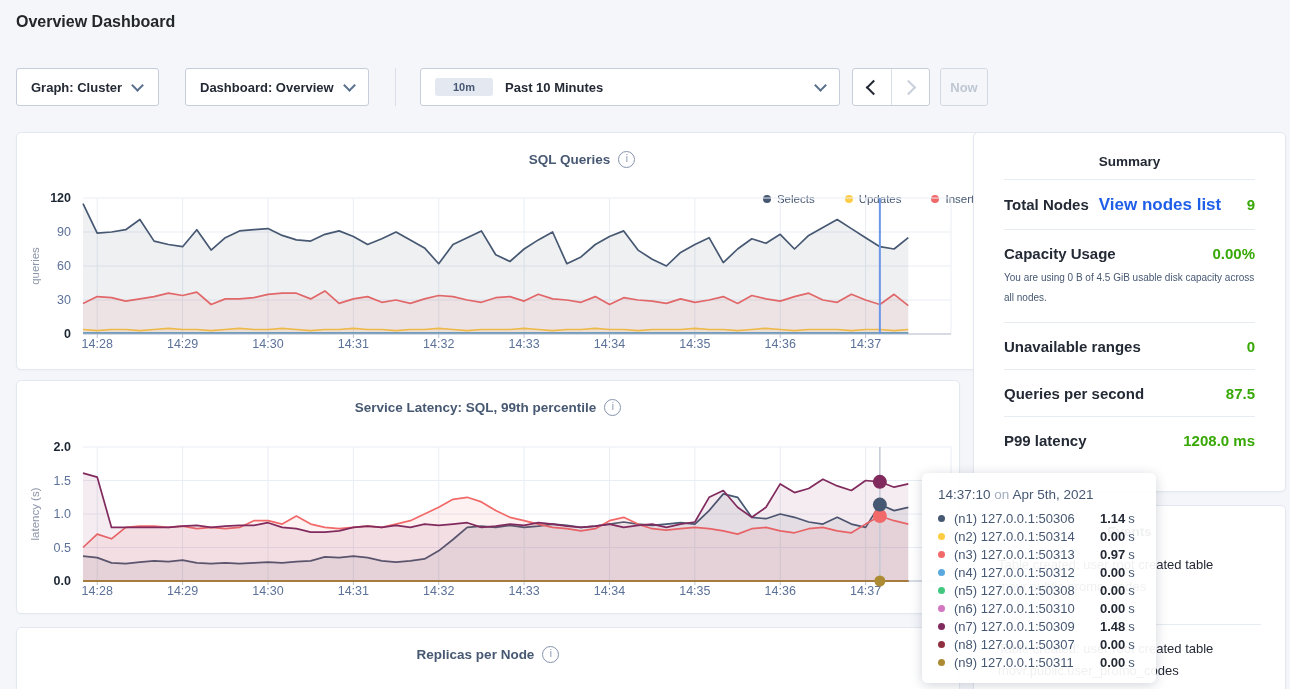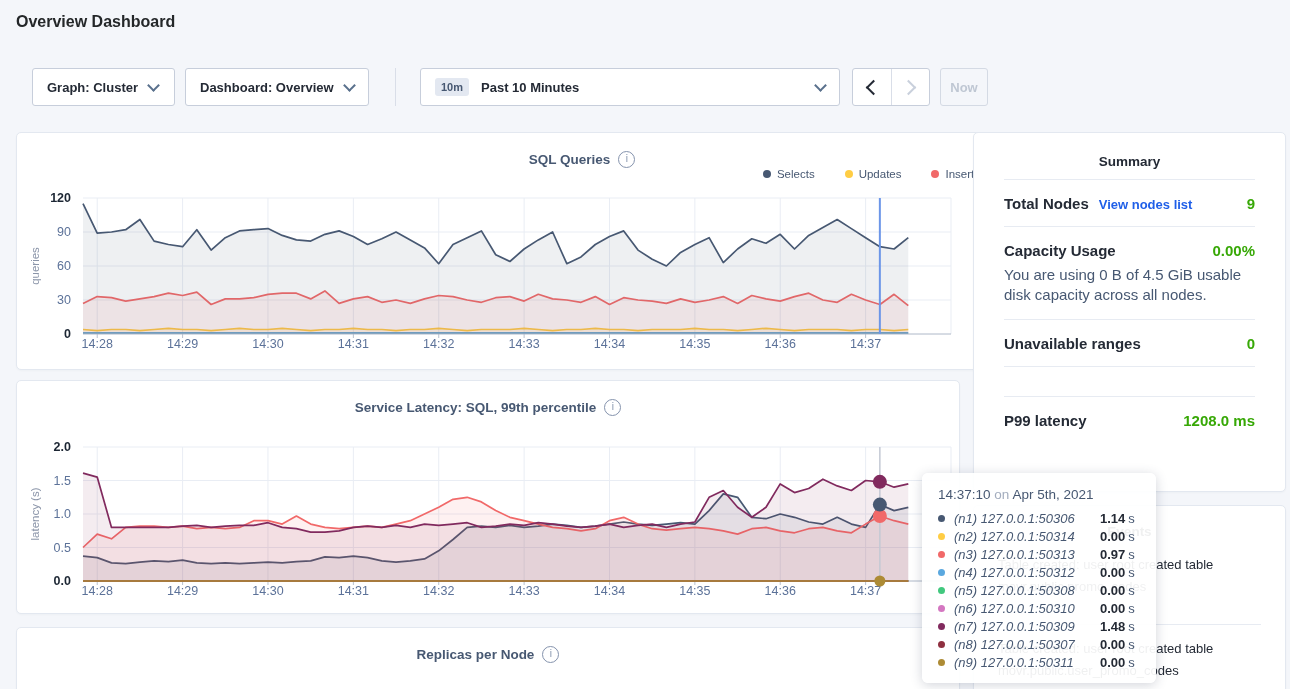--- a/index.html
+++ b/index.html
@@ -9,21 +9,21 @@
   
   .page-title{position:absolute;left:16px;top:13px;font-size:16px;font-weight:600;color:#242729;}
   #toolbar{position:absolute;left:16px;top:68px;height:38px;width:1260px;}
   .btn{position:absolute;top:0;height:38px;box-sizing:border-box;background:#fff;border:1px solid #c7cedb;
        border-radius:3px;display:flex;align-items:center;padding:0 14px;font-size:13px;font-weight:700;color:#242a35;cursor:pointer;}
   .chev{display:inline-block;width:7px;height:7px;border-right:2px solid #59708c;border-bottom:2px solid #59708c;
         transform:rotate(45deg);margin-left:11px;margin-top:-4px;}
   .tb-divider{position:absolute;left:379px;top:0;width:1px;height:38px;background:#d9dee8;}
   .timepicker{left:404px;width:420px;font-weight:700;}
   .time-badge{background:#e3e8f1;color:#475872;font-size:11px;font-weight:700;border-radius:3px;
-              padding:3px 6px;margin-right:12px;}
+              padding:3px 18px;margin-right:12px;}
   .timepicker .chev{margin-left:auto;}
   .pager{position:absolute;left:836px;top:0;width:78px;height:38px;box-sizing:border-box;background:#fff;
          border:1px solid #c7cedb;border-radius:3px;display:flex;}
   .pager .half{flex:1;display:flex;align-items:center;justify-content:center;cursor:pointer;}
   .pager .half + .half{border-left:1px solid #d9dee8;}
   .arrow-l{width:9px;height:9px;border-left:2.5px solid #242a35;border-bottom:2.5px solid #242a35;transform:rotate(45deg);margin-left:3px;}
   .arrow-r{width:9px;height:9px;border-right:2.5px solid #c9d0dc;border-top:2.5px solid #c9d0dc;transform:rotate(45deg);margin-right:3px;}
   .now-btn{left:924px;width:48px;justify-content:center;color:#bfc7d3;background:transparent;border-color:#d4dae4;cursor:default;}
 
   
@@ -35,59 +35,59 @@
   #panel-summary{left:973px;top:132px;width:313px;height:360px;padding:0 30px;}
   #panel-events{left:973px;top:505px;width:313px;height:252px;padding:0 24px;}
 
   .chart-title{display:flex;align-items:center;justify-content:center;padding-top:18px;
                font-size:13.5px;font-weight:700;color:#475872;}
   .info-icon{display:inline-block;width:15px;height:15px;line-height:14px;border:1px solid #8593ad;border-radius:50%;
              color:#8593ad;font-size:10px;font-weight:400;text-align:center;margin-left:8px;cursor:pointer;}
   .info-icon::after{content:"i";font-style:normal;}
   .chart-svg{position:absolute;left:0;top:0;}
 
-  .legend{position:absolute;top:35px;right:52px;display:flex;gap:30px;}
+  .legend{position:absolute;top:60px;right:52px;display:flex;gap:30px;}
   .legend-item{display:flex;align-items:center;gap:6px;font-size:11.5px;color:#475872;cursor:pointer;}
   .legend-dot{width:8px;height:8px;border-radius:50%;}
 
   
   .summary-title{text-align:center;font-size:13.5px;font-weight:700;color:#242a35;padding:21px 0 10px 0;}
   .sum-row{padding:15px 0 14px 0;border-top:1px solid #e7ebf2;}
   .sum-row:first-of-type{border-top:none;}
   .sum-head{display:flex;align-items:baseline;font-size:15px;font-weight:700;color:#242a35;}
-  .sum-link{color:#1f5fe8;margin-left:10px;font-size:13px;font-weight:700;text-decoration:none;cursor:pointer;}
+  .sum-link{color:#1f5fe8;margin-left:10px;font-size:17px;font-weight:700;text-decoration:none;cursor:pointer;}
   .sum-value{margin-left:auto;color:#37a806;}
-  .sum-desc{font-size:15px;font-weight:400;color:#475872;line-height:20px;margin-top:6px;}
+  .sum-desc{font-size:10px;font-weight:400;color:#475872;line-height:20px;margin-top:6px;}
 
   
   .events-title{text-align:center;font-size:13.5px;font-weight:700;color:#242a35;padding:18px 0 8px 0;}
   .event-item{font-size:13px;color:#242a35;line-height:22px;padding:7px 0 26px 0;}
   .event-item + .event-item{border-top:1px solid #e7ebf2;padding-top:13px;}
 
   
   #chart-tooltip{position:absolute;left:922px;top:473px;width:234px;box-sizing:border-box;
      background:rgba(255,255,255,0.93);border-radius:6px;box-shadow:0 2px 12px rgba(50,60,85,0.22);
      padding:14px 11px 12px 16px;z-index:50;}
   .tt-head{font-size:13.5px;color:#475872;margin-bottom:7px;}
   .tt-on{color:#a3adbe;}
   .tt-row{display:flex;align-items:center;height:18px;font-size:13px;color:#475872;}
   .tt-dot{width:7px;height:7px;border-radius:50%;margin-right:9px;flex:0 0 auto;}
-  .tt-name{width:146px;flex:0 0 auto;font-style:italic;}
+  .tt-name{width:146px;flex:0 0 auto;}
   .tt-val{font-weight:700;color:#242a35;}
   .tt-unit{margin-left:3px;color:#475872;}
 </style>
 </head>
 <body>
 
 <div id="app">
 
   <div class="page-title">Overview Dashboard</div>
 
   <div id="toolbar">
-    <div class="btn" style="left:0;width:143px;margin-left:16px;">
+    <div class="btn" style="left:0;width:143px;">
       <span>Graph: Cluster</span>
       <span class="chev"></span>
     </div>
     <div class="btn" style="left:169px;width:184px;">
       <span>Dashboard: Overview</span>
       <span class="chev"></span>
     </div>
     <div class="tb-divider"></div>
     <div class="btn timepicker">
       <span class="time-badge">10m</span>
@@ -280,20 +280,24 @@
       </div>
       <div class="sum-desc">You are using 0 B of 4.5 GiB usable disk capacity across all nodes.</div>
     </div>
     <div class="sum-row">
       <div class="sum-head">
         <span>Unavailable ranges</span>
         <span class="sum-value">0</span>
       </div>
     </div>
     <div class="sum-row">
+      <div class="sum-head">
+        <span>Queries per second</span>
+        <span class="sum-value">87.5</span>
+      </div>
     </div>
     <div class="sum-row">
       <div class="sum-head">
         <span>P99 latency</span>
         <span class="sum-value">1208.0 ms</span>
       </div>
     </div>
   </div>
 
   <div class="panel" id="panel-events">

